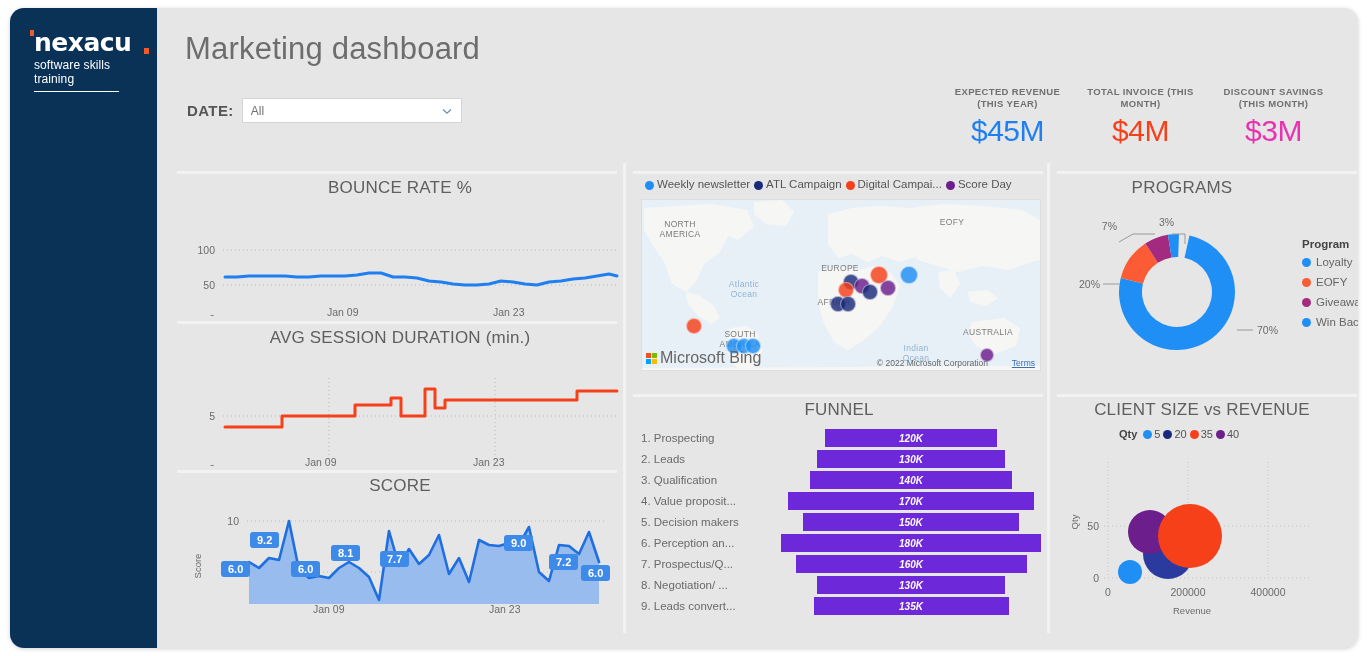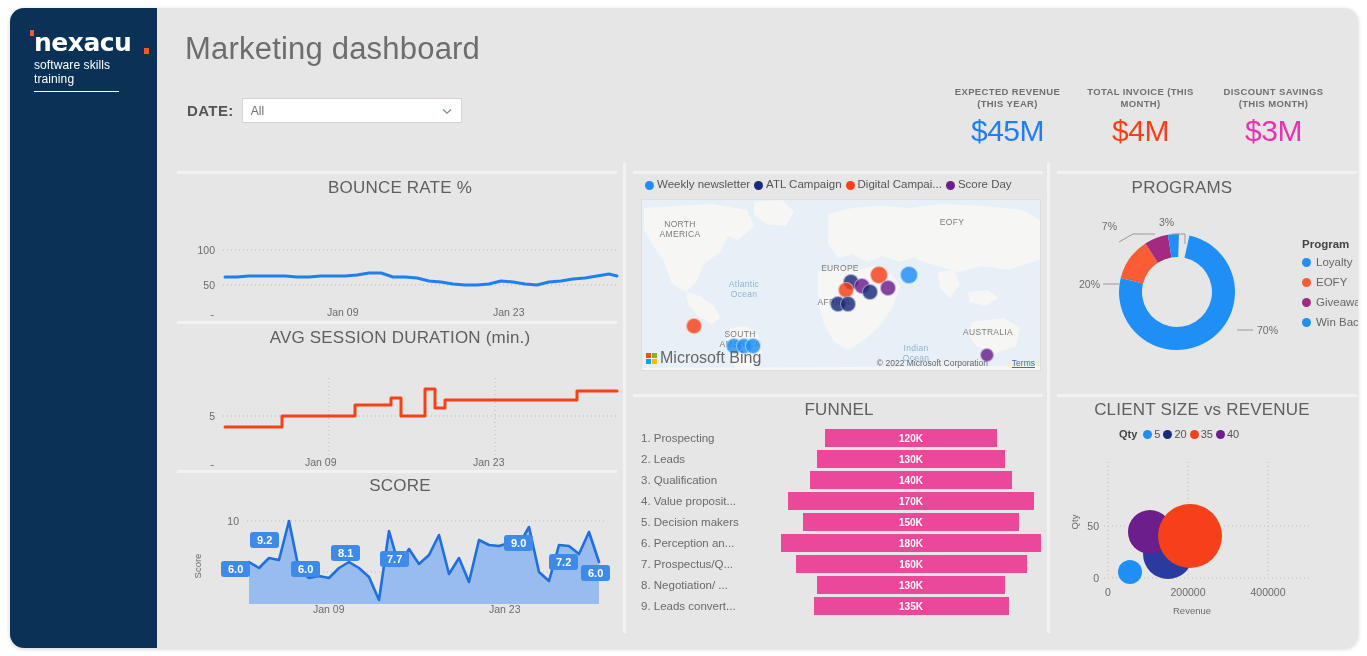--- a/index.html
+++ b/index.html
@@ -124,22 +124,22 @@
   .donut-legend { position: absolute; font-size: 11.5px; color: #666; }
   .donut-legend .hdr { font-weight: bold; color: #444; margin-bottom: 6px; }
   .dl-row { display: flex; align-items: center; gap: 5px; margin-bottom: 8px; }
   .dl-dot { width: 9px; height: 9px; border-radius: 50%; }
 
   
   .funnel-row { display: flex; align-items: center; height: 20px; margin-bottom: 1px; }
   .funnel-label { width: 140px; font-size: 11.5px; color: #6a6a6a; white-space: nowrap; overflow: hidden; }
   .funnel-track { flex: 1; position: relative; height: 18px; }
   .funnel-bar {
-    position: absolute; top: 0; height: 18px; background: #ec4899;
-    display: flex; align-items: center; justify-content: center;
+    position: absolute; top: 0; height: 18px; background: #6d28d9;
+    display: flex; align-items: center; justify-content: center; font-style: italic;
   }
   .funnel-val { font-size: 10px; color: #ffffff; font-weight: bold; }
 
   
   .sc-legend { position: absolute; display: flex; align-items: center; gap: 3px; font-size: 11px; color: #555; }
   .sc-legend .hdr { font-weight: bold; color: #444; margin-right: 3px; }
   .sc-item { display: flex; align-items: center; gap: 2px; }
   .sc-dot { width: 9px; height: 9px; border-radius: 50%; }
 
   .score-label-box {

